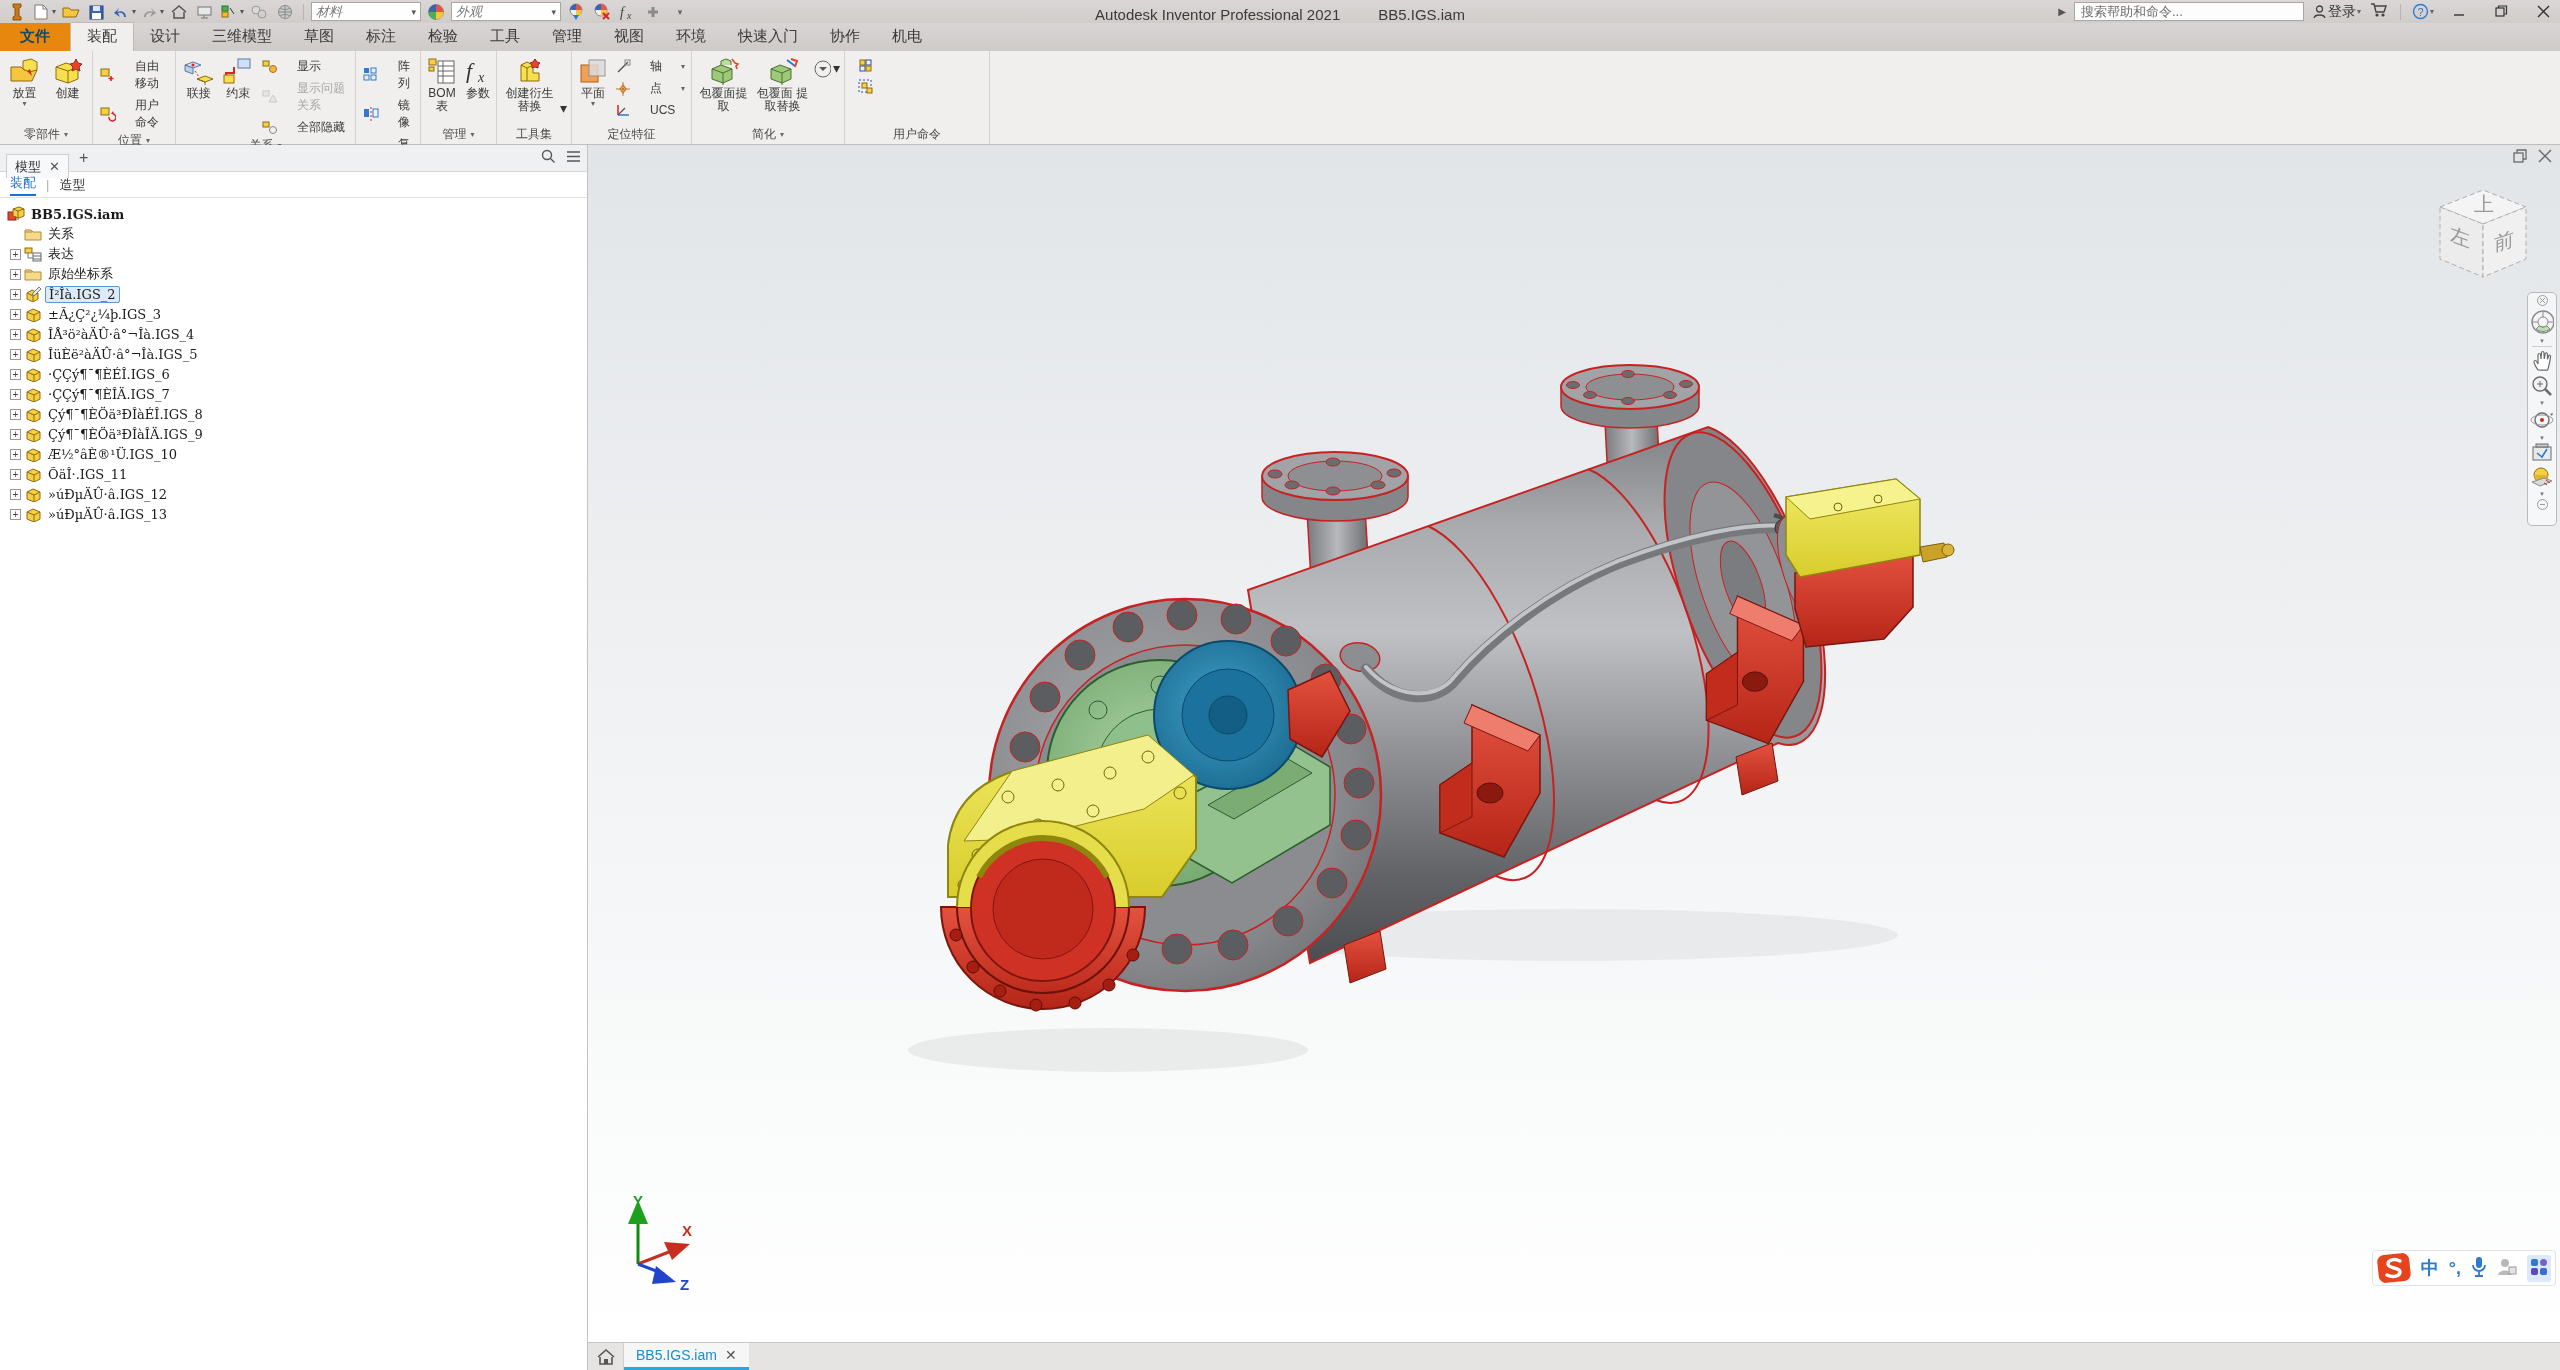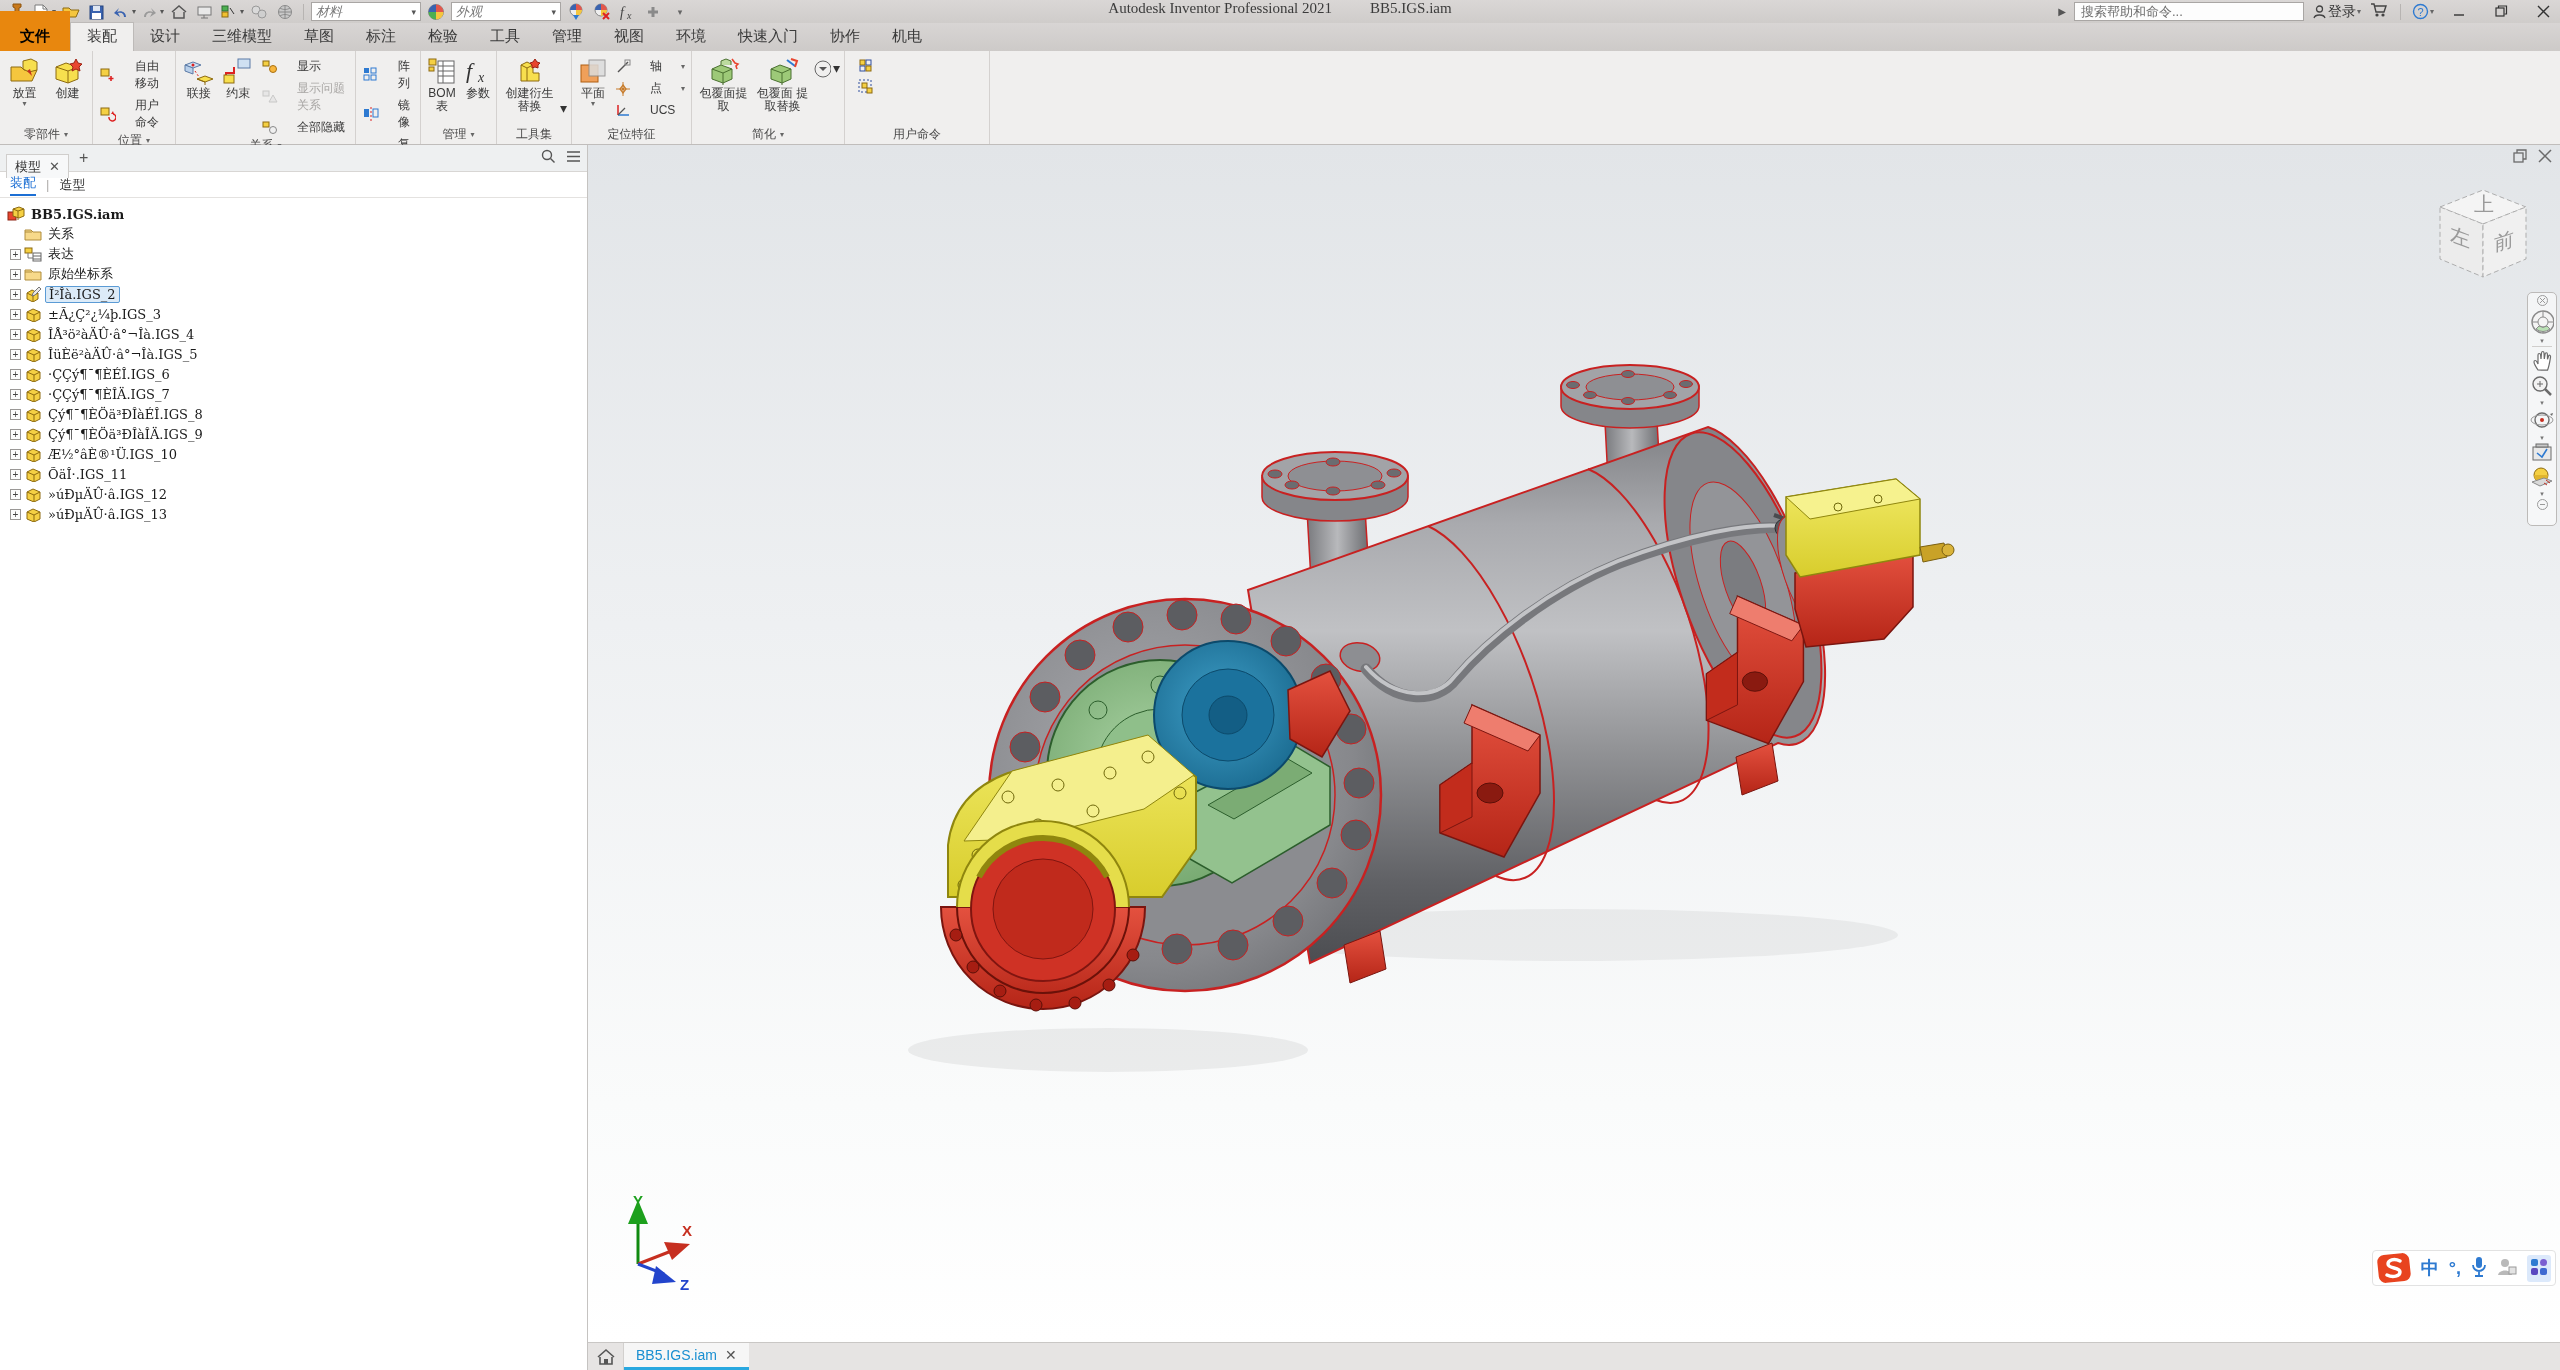--- a/index.html
+++ b/index.html
@@ -13,35 +13,35 @@
   .qat { display:flex; align-items:center; gap:4px; padding-left:6px; }
   .qat .qbtn { height:20px; min-width:22px; display:flex; align-items:center; justify-content:center;
     border-radius:2px; cursor:default; }
   .qat .qbtn svg { display:block; }
   .qsep { width:1px; height:16px; background:#b7b4b2; margin:0 3px; }
   .combo { height:19px; width:110px; background:#fff; border:1px solid #a9a6a4;
     display:flex; align-items:center; justify-content:space-between; padding:0 4px;
     font-style:italic; color:#7a7a7a; font-size:13px; }
   .combo .car { font-style:normal; font-size:9px; color:#555; }
   #title-center { position:absolute; left:0; top:0; width:100%; height:23px;
-    display:flex; align-items:flex-start; justify-content:center; gap:38px;
-    font-size:15px; color:#3b3b3b; pointer-events:none;font-family:Liberation Serif, serif; }
+    display:flex; align-items:flex-end; justify-content:center; gap:38px;
+    font-size:15px; color:#3b3b3b; pointer-events:none; }
   #title-right { position:absolute; right:0; top:0; height:23px; display:flex; align-items:center; gap:8px; }
   #help-search { width:230px; height:19px; border:1px solid #a9a6a4; background:#fdfdfd;
     font-size:13px; padding:0 6px; color:#555; }
   #help-search::placeholder { color:#6f6f6f; }
   .tbtn { display:flex; align-items:center; gap:1px; font-size:14px; color:#333; }
   .winbtn { width:34px; height:23px; display:flex; align-items:center; justify-content:center; }
   .winbtn svg { display:block; }
 
   
   #ribbontabs { position:absolute; left:0; top:23px; width:2560px; height:28px;
     background:linear-gradient(#d8d5d4,#cdcac8); display:flex; align-items:flex-end; }
   .rtab { padding:4px 16px 5px 16px; font-size:15px; color:#3a3a3a; cursor:default; }
-  .rtab.file { background:#e8870e; color:#000000; font-weight:bold; padding:16px 20px 5px 20px; }
+  .rtab.file { background:#e8870e; color:#0c4a6e; font-weight:bold; padding:4px 20px 5px 20px; }
   .rtab.active { background:#f0efee; border:1px solid #bdbab8; border-bottom:none; }
 
   
   #ribbon { position:absolute; left:0; top:51px; width:2560px; height:94px;
     background:#f0efee; border-bottom:1px solid #c0bdbb; display:flex; }
   .rgroup { height:100%; display:flex; flex-direction:column; border-right:1px solid #d4d1cf; }
   .rgroup .rbody { flex:1; display:flex; align-items:stretch; padding:3px 4px 0 4px; gap:2px; }
   .rgroup .rlabel { height:20px; display:flex; align-items:center; justify-content:center; gap:4px;
     font-size:12px; color:#4a4a4a; }
   .rlabel .car { font-size:8px; color:#666; }

